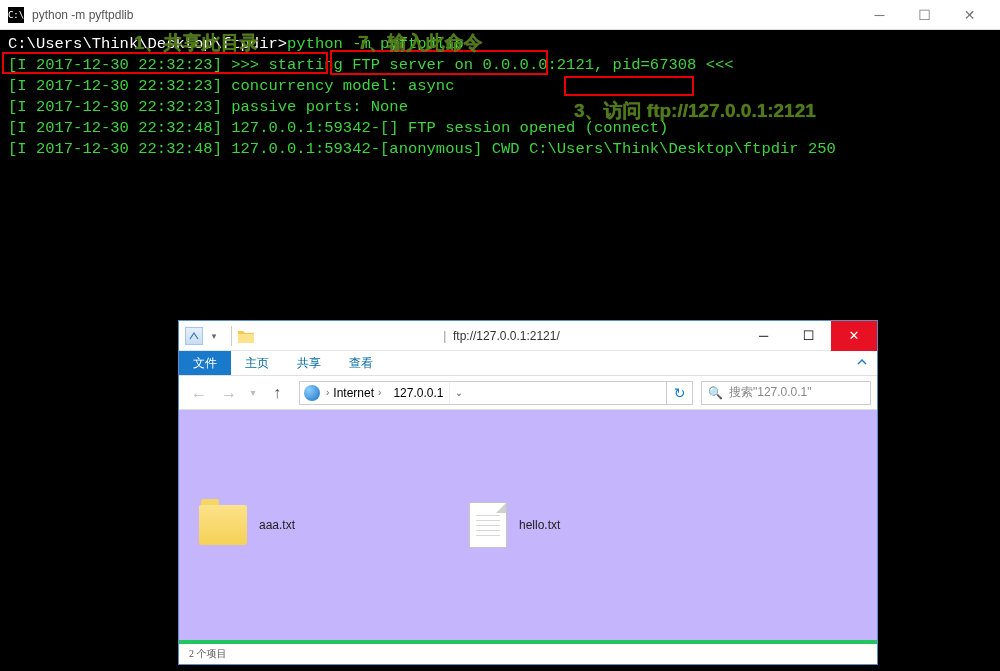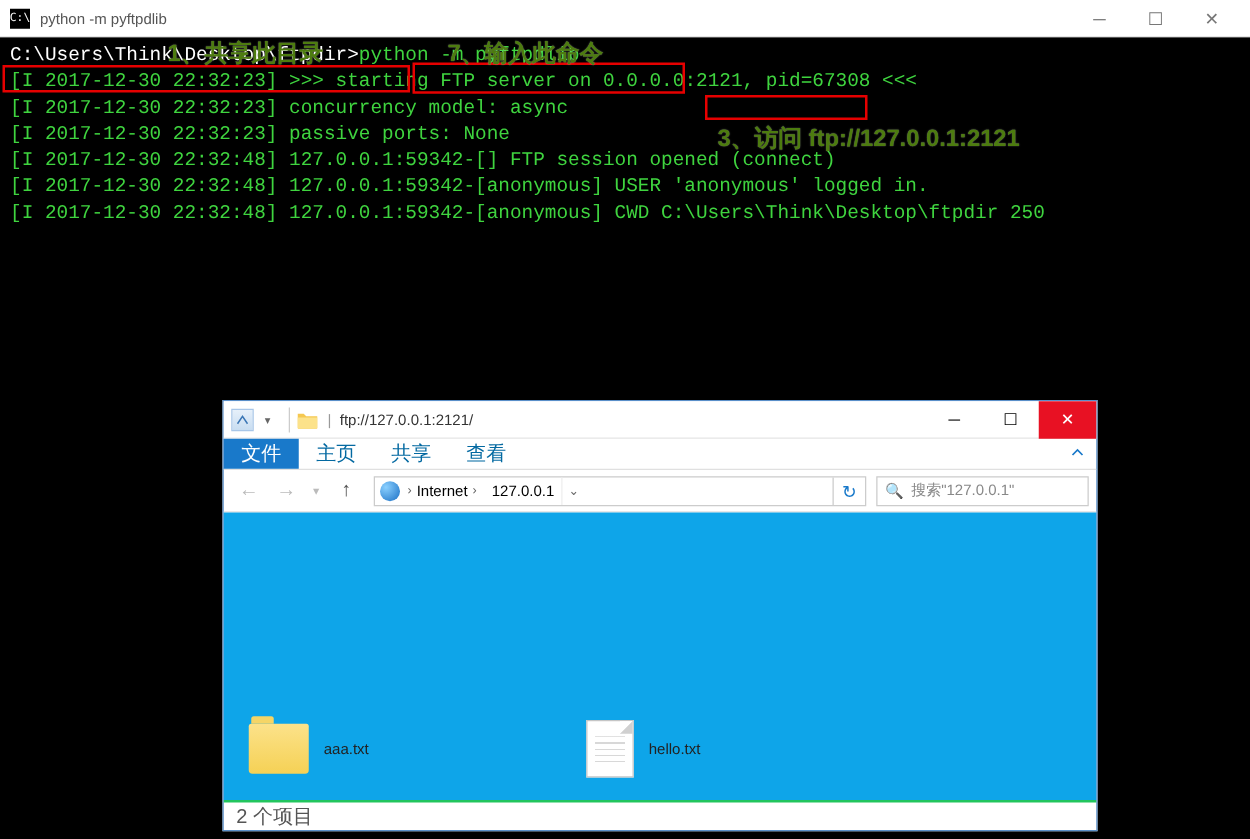--- a/index.html
+++ b/index.html
@@ -17,51 +17,51 @@
     
     .red-box { position: absolute; border: 2px solid #e60000; pointer-events: none; }
     .red-label { position: absolute; color: #4d7c0f; font-weight: bold; font-size: 19px; font-family: "Microsoft YaHei","SimSun",sans-serif; pointer-events: none; text-shadow: 0 0 1px rgba(255,255,255,0.5); }
     
     
     .explorer { position: absolute; left: 178px; top: 320px; width: 700px; height: 345px; background: #fff; border: 1px solid #5a8fc9; box-shadow: 0 3px 15px rgba(0,0,0,0.4); display: flex; flex-direction: column; }
     .exp-titlebar { height: 30px; background: #fff; display: flex; align-items: center; padding: 0 0 0 6px; border-bottom: 1px solid #e5e5e5; }
     .exp-titlebar .qa-icon { width: 18px; height: 18px; border: 1px solid #a8c6e8; background: linear-gradient(#e6f0fa,#c8ddf1); margin-right: 2px; display:flex; align-items:center; justify-content:center; }
     .exp-titlebar .qa-icon svg { width:10px; height:10px; }
     .exp-titlebar .sep { width: 1px; height: 20px; background: #ccc; margin: 0 6px; }
-    .exp-titlebar .title { font-size: 12px; color: #333; flex: 1; padding-left: 4px; }
+    .exp-titlebar .title { font-size: 12px; color: #333; flex: 1; padding-left: 4px; text-align: center; }
     .exp-titlebar .folder-icon { width:16px; height:16px; margin-right:4px; }
     .exp-titlebar .win-btn { width: 45px; height: 30px; display: flex; align-items: center; justify-content: center; font-size: 13px; color: #000; }
     .exp-titlebar .win-btn.close { background: #e81123; color: #fff; width: 46px; }
     
-    .exp-ribbon { height: 25px; display: flex; align-items: stretch; border-bottom: 1px solid #e0e0e0; font-size: 16px; }
+    .exp-ribbon { height: 25px; display: flex; align-items: stretch; border-bottom: 1px solid #e0e0e0; font-size: 12px; }
     .exp-ribbon .tab { padding: 0 14px; display: flex; align-items: center; color: #0369a1; }
     .exp-ribbon .tab.file { background: #1979ca; color: #fff; }
     .exp-ribbon .expand { margin-left: auto; width: 30px; display:flex; align-items:center; justify-content:center; }
     
     .exp-navbar { height: 34px; display: flex; align-items: center; padding: 0 6px; gap: 2px; border-bottom: 1px solid #e0e0e0; }
     .exp-navbar .nav-btn { width: 28px; height: 26px; display: flex; align-items: center; justify-content: center; color: #555; font-size: 16px; }
     .exp-navbar .nav-btn.disabled { color: #bbb; }
     .exp-navbar .addr { flex: 1; height: 24px; border: 1px solid #ccc; display: flex; align-items: center; font-size: 12px; margin: 0 6px; }
     .exp-navbar .addr .seg { padding: 0 6px; display: flex; align-items: center; gap: 4px; height: 100%; }
     .exp-navbar .addr .seg .chev { color: #666; font-size: 10px; }
     .exp-navbar .addr .refresh { margin-left: auto; width: 26px; height: 100%; border-left: 1px solid #ccc; display:flex; align-items:center; justify-content:center; color:#1979ca; font-size:14px; }
     .exp-navbar .addr .addr-dd { width:18px; height:100%; display:flex; align-items:center; justify-content:center; color:#666; font-size:10px; border-left:1px solid #eee; }
     .exp-navbar .search { width: 170px; height: 24px; border: 1px solid #ccc; display: flex; align-items: center; padding: 0 6px; font-size: 12px; color: #888; gap:6px; }
     .exp-navbar .globe-icon { width:16px; height:16px; border-radius:50%; background: radial-gradient(circle at 30% 30%, #8bd0ff, #1a6fc4); margin-left:4px; }
     
-    .exp-content { flex: 1; background: #0ea5e9; padding: 18px 20px; display: flex; gap: 30px; align-items: flex-end; }
+    .exp-content { flex: 1; background: #c4b5fd; padding: 18px 20px; display: flex; gap: 30px; align-items: center; }
     .file-item { display: flex; align-items: center; gap: 12px; width: 240px; }
     .file-item .folder-big { width: 48px; height: 40px; background: linear-gradient(#fce28a, #f5d155); border-radius: 2px 2px 3px 3px; position: relative; }
     .file-item .folder-big::before { content:''; position:absolute; top:-6px; left:2px; width:18px; height:6px; background:#f5d566; border-radius:2px 2px 0 0; }
     .file-item .doc-big { width: 38px; height: 46px; background: #fff; border: 1px solid #c5c5c5; position: relative; }
     .file-item .doc-big::before { content:''; position:absolute; top:0; right:0; width:10px; height:10px; background: linear-gradient(135deg, #fff 48%, #d0d0d0 52%); }
     .file-item .doc-big::after { content:''; position:absolute; left:6px; top:12px; right:6px; height:24px; background: repeating-linear-gradient(#d8d8d8 0 1px, transparent 1px 5px); }
     .file-item .label { font-size: 12px; color: #222; }
     
-    .exp-status { height: 24px; border-top: 2px solid #22c55e; display: flex; align-items: center; padding: 0 10px; font-size: 16px; color: #555; }
+    .exp-status { height: 24px; border-top: 4px solid #22c55e; display: flex; align-items: center; padding: 0 10px; font-size: 10px; color: #555; font-family: Liberation Serif, serif; }
   </style>
 </head>
 <body>
 
 <div class="terminal-titlebar">
   <div class="icon">
       <span>C:\</span>
     </div>
   <div class="title">python  -m pyftpdlib</div>
   <div class="win-btn">─</div>
@@ -70,21 +70,20 @@
 </div>
 <div class="terminal-body">
   <div>
     <span class="term-yellow">C:\Users\Think\Desktop\ftpdir&gt;</span><span class="term-green">python -m pyftpdlib</span>
   </div>
   <div id="term-lines">
       <div><span class="term-green">[I 2017-12-30 22:32:23]</span><span class="term-green"> &gt;&gt;&gt; starting FTP server on </span><span class="term-green">0.0.0.0:2121</span><span class="term-green">, pid=67308 &lt;&lt;&lt;</span></div>
       <div><span class="term-green">[I 2017-12-30 22:32:23]</span><span class="term-green"> concurrency model: async</span></div>
       <div><span class="term-green">[I 2017-12-30 22:32:23]</span><span class="term-green"> passive ports: None</span></div>
       <div><span class="term-green">[I 2017-12-30 22:32:48]</span><span class="term-green"> 127.0.0.1:59342-[] FTP session opened (connect)</span></div>
-      <div><span class="term-green">[I 2017-12-30 22:32:48]</span><span class="term-green"> 127.0.0.1:59342-[anonymous] USER 'anonymous' logged in.</span></div>
       <div><span class="term-green">[I 2017-12-30 22:32:48]</span><span class="term-green"> 127.0.0.1:59342-[anonymous] CWD C:\Users\Think\Desktop\ftpdir 250</span></div>
     </div>
 </div>
 
 <div class="red-box" style="left:2px; top:52px; width:326px; height:22px;"></div>
 <div class="red-label" style="left:134px; top:30px;">1、共享此目录</div>
 <div class="red-box" style="left:330px; top:50px; width:218px; height:25px;"></div>
 <div class="red-label" style="left:358px; top:30px;">7、输入此命令</div>
 <div class="red-box" style="left:564px; top:76px; width:130px; height:20px;"></div>
 <div class="red-label" style="left:574px; top:98px;">3、访问 ftp://127.0.0.1:2121</div>

